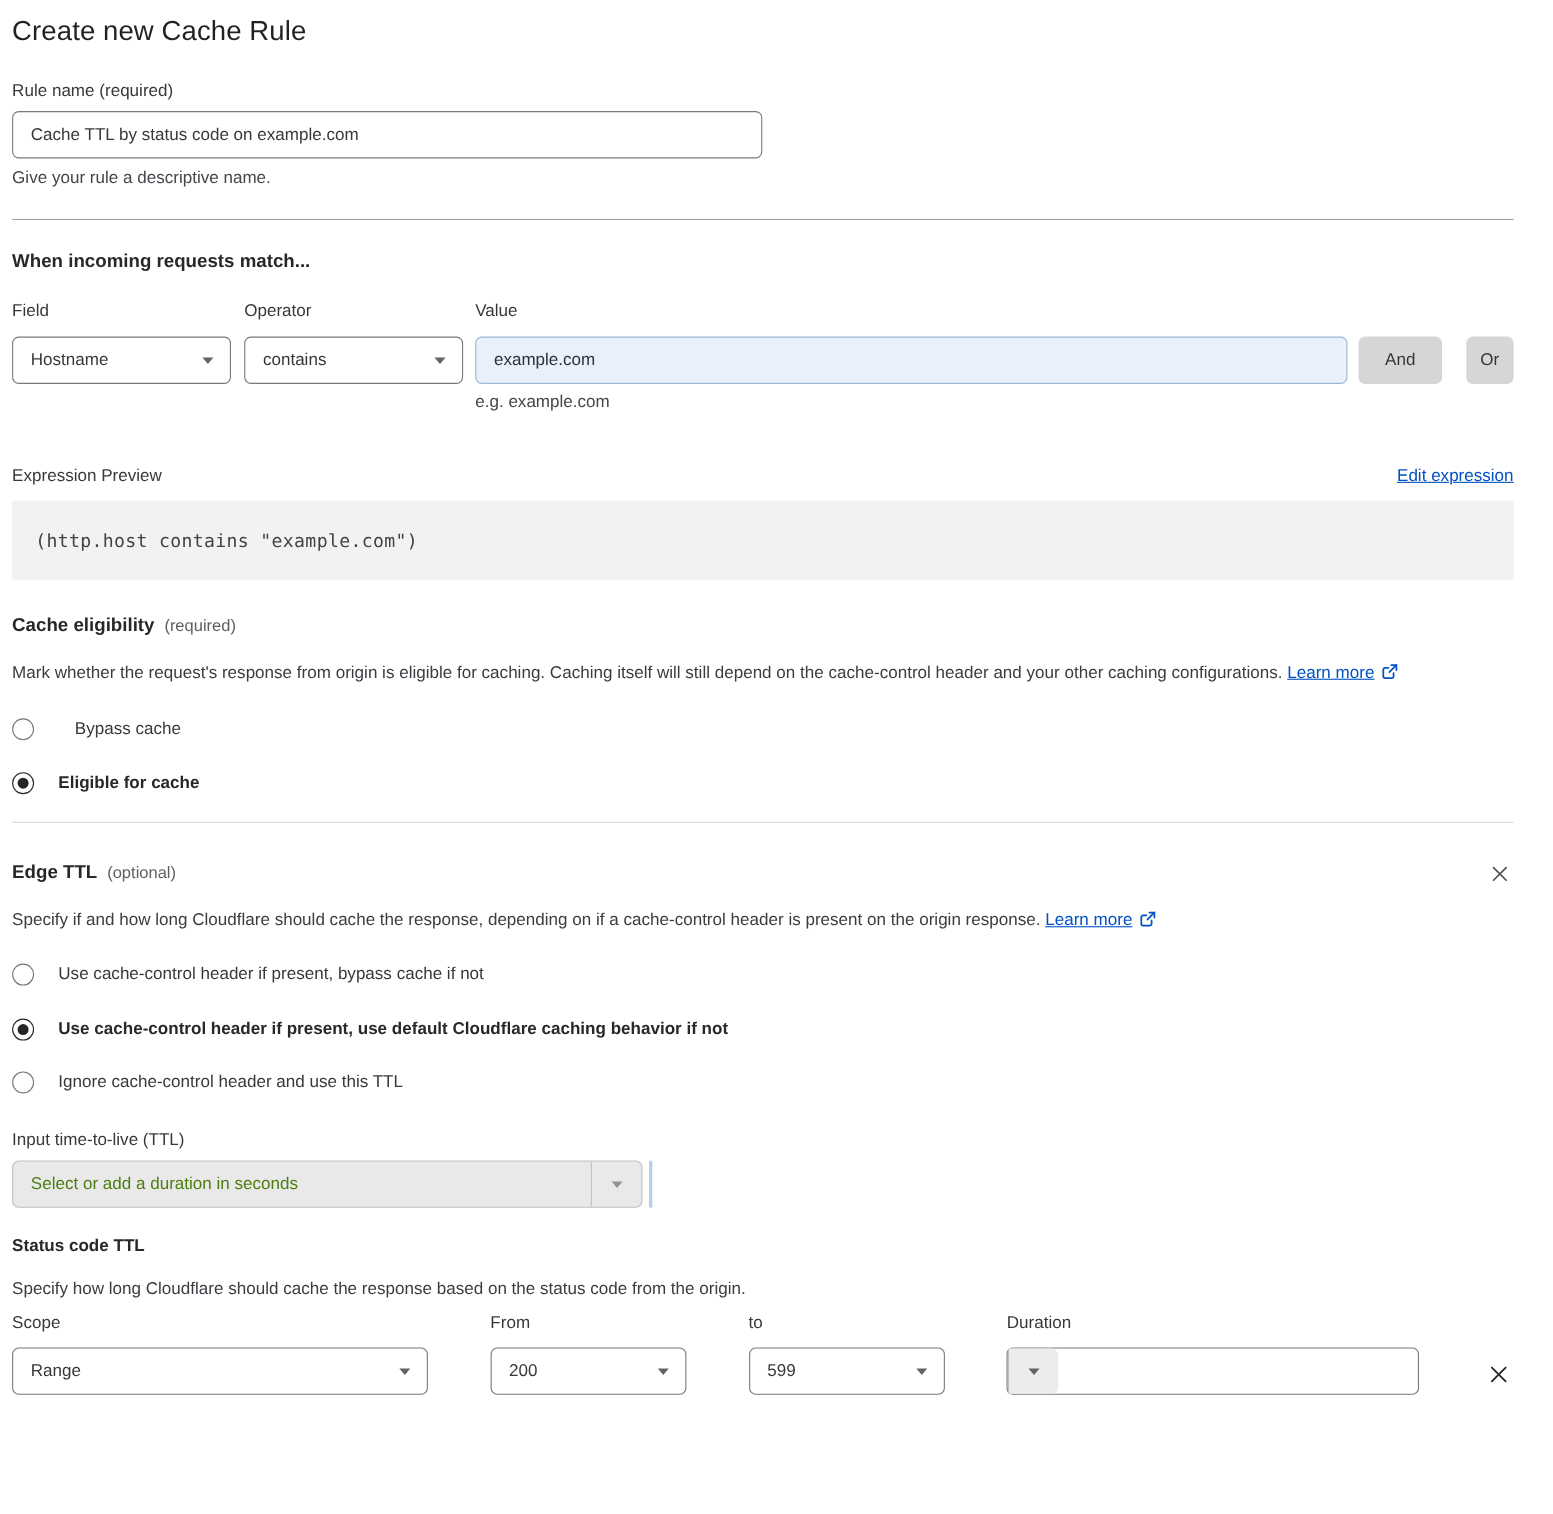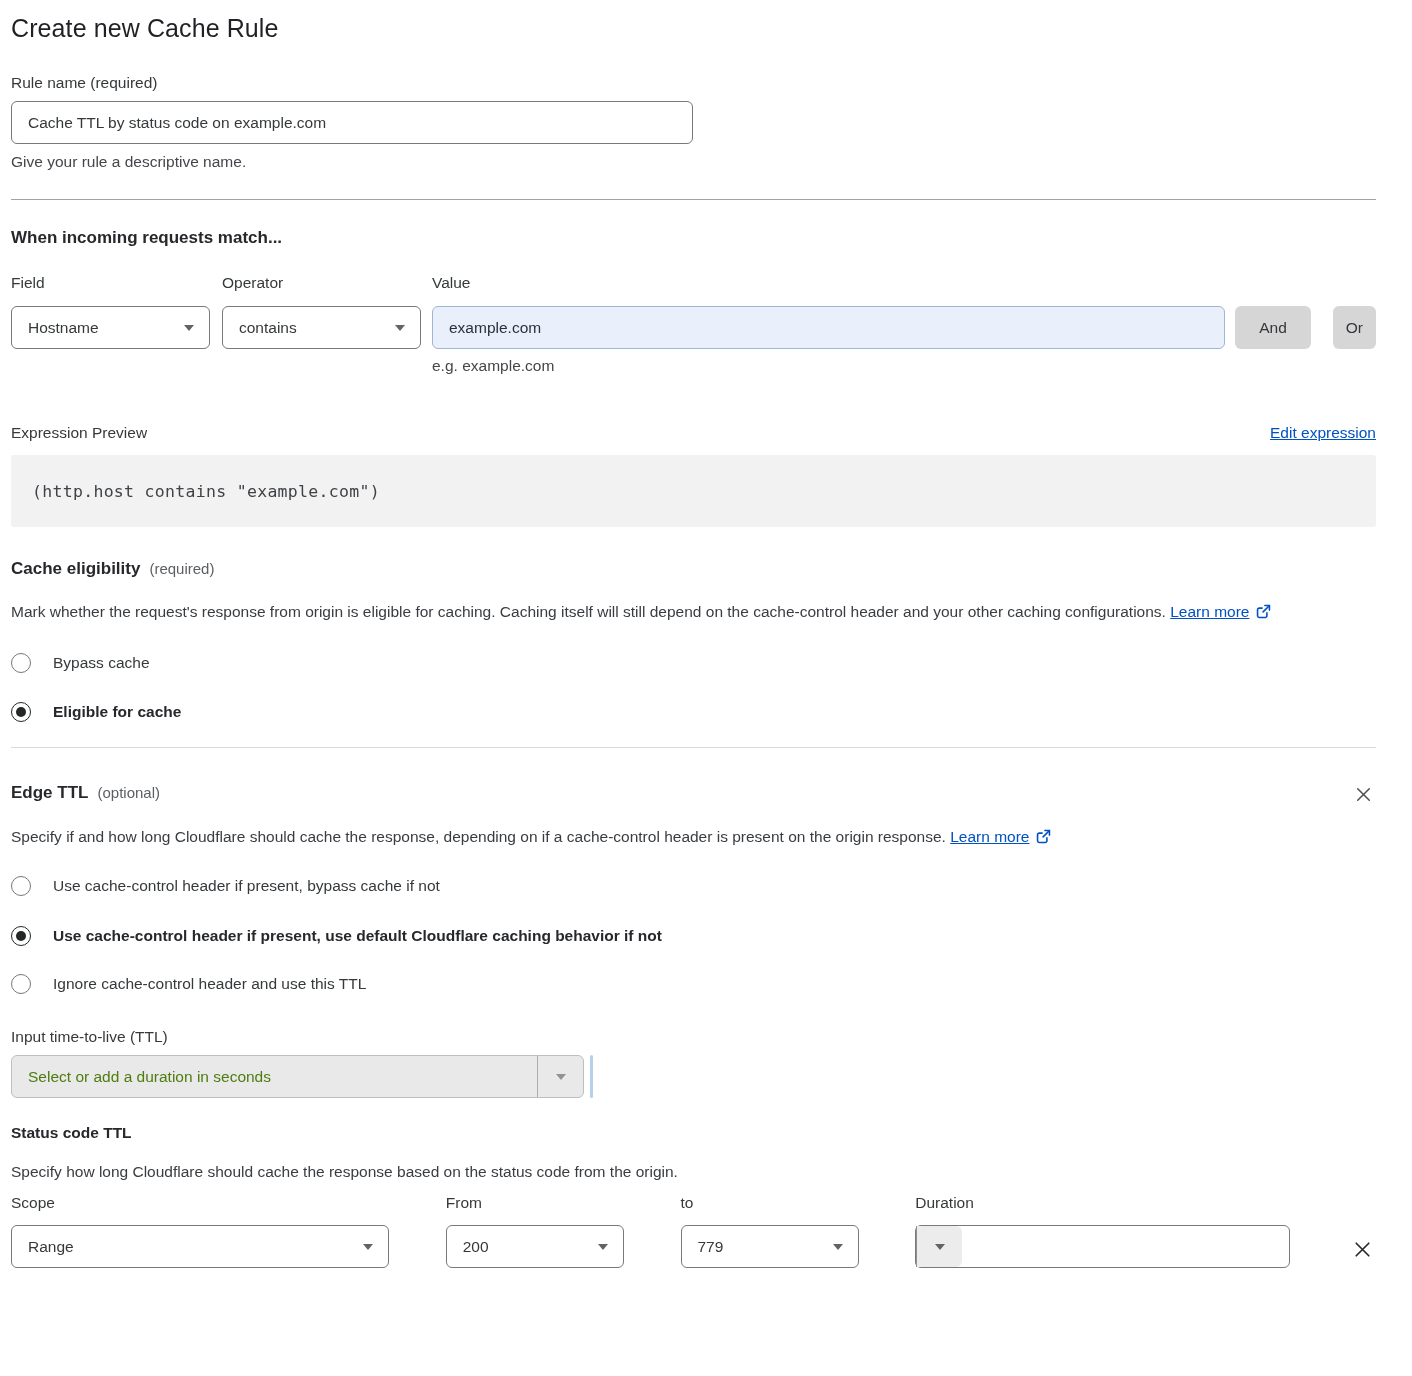--- a/index.html
+++ b/index.html
@@ -78,21 +78,21 @@
   .ext-icon { display:inline-block; vertical-align:-3px; margin-left:6px; }
 
   
   .radio-row { display:flex; align-items:center; cursor:pointer; }
   .radio { width:20px; height:20px; border-radius:50%; border:1.5px solid #74787d; background:#fff; flex:none; margin-right:22px; position:relative; }
   .radio.checked { border-color:#242628; }
   .radio.checked::after { content:""; position:absolute; left:50%; top:50%; width:10px; height:10px; margin:-5px 0 0 -5px; border-radius:50%; background:#242628; }
   .radio-label { font-size:15.5px; color:#36393b; }
   .radio-row.selected .radio-label { font-weight:bold; color:#26282b; }
 
-  .mt24 { margin-top:24px; } .mt29 { margin-top:29px; } .mt22 { margin-top:22px; }
+  .mt24 { margin-top:24px;gap:15px; } .mt29 { margin-top:29px; } .mt22 { margin-top:22px; }
   .mt30 { margin-top:30px; } .mt28 { margin-top:28px; }
 
   
   .edge-header { display:flex; justify-content:space-between; align-items:flex-start; margin-top:34px; }
   .icon-btn { background:none; border:none; cursor:pointer; padding:2px; line-height:0; }
 
   .para.tight { margin-top:16px; }
 
   
   .ttl-label { margin-top:33px; }
@@ -251,21 +251,21 @@
     <div class="status-col col-from">
       <label class="field-label">From</label>
       <div class="sel">
         <span>200</span>
         <span class="caret"></span>
       </div>
     </div>
     <div class="status-col col-to">
       <label class="field-label">to</label>
       <div class="sel">
-        <span>779</span>
+        <span>599</span>
         <span class="caret"></span>
       </div>
     </div>
     <div class="status-col col-duration">
       <label class="field-label">Duration</label>
       <div class="combo">
         <span class="combo-arrow">
             <span class="caret"></span>
           </span>
       </div>

